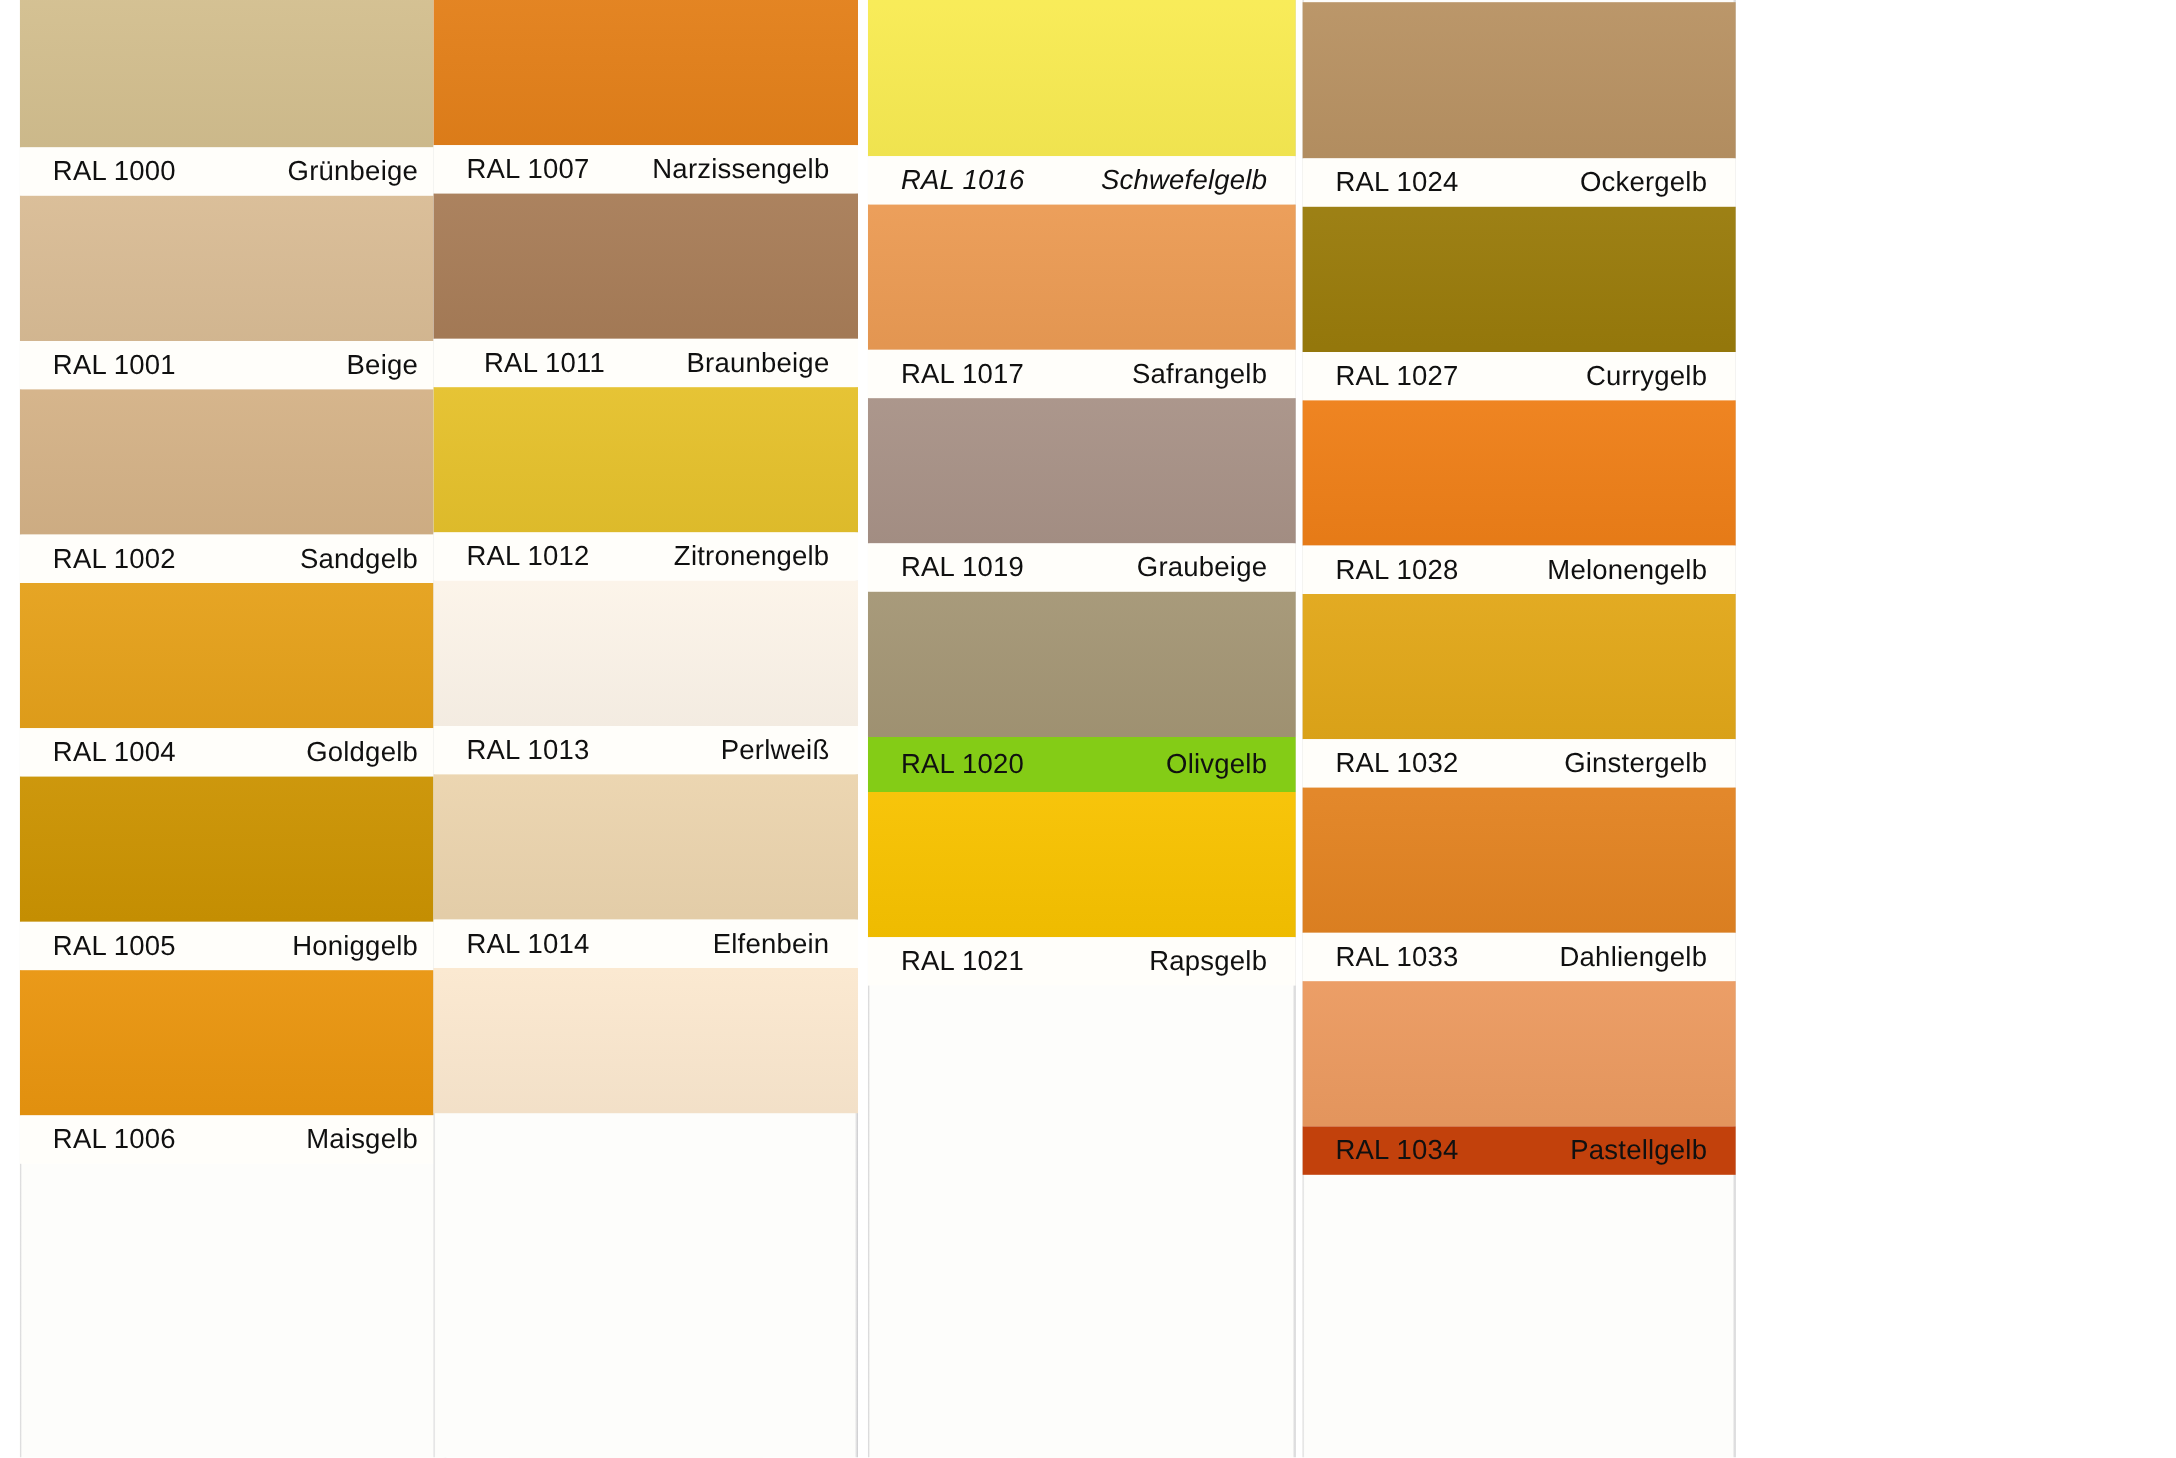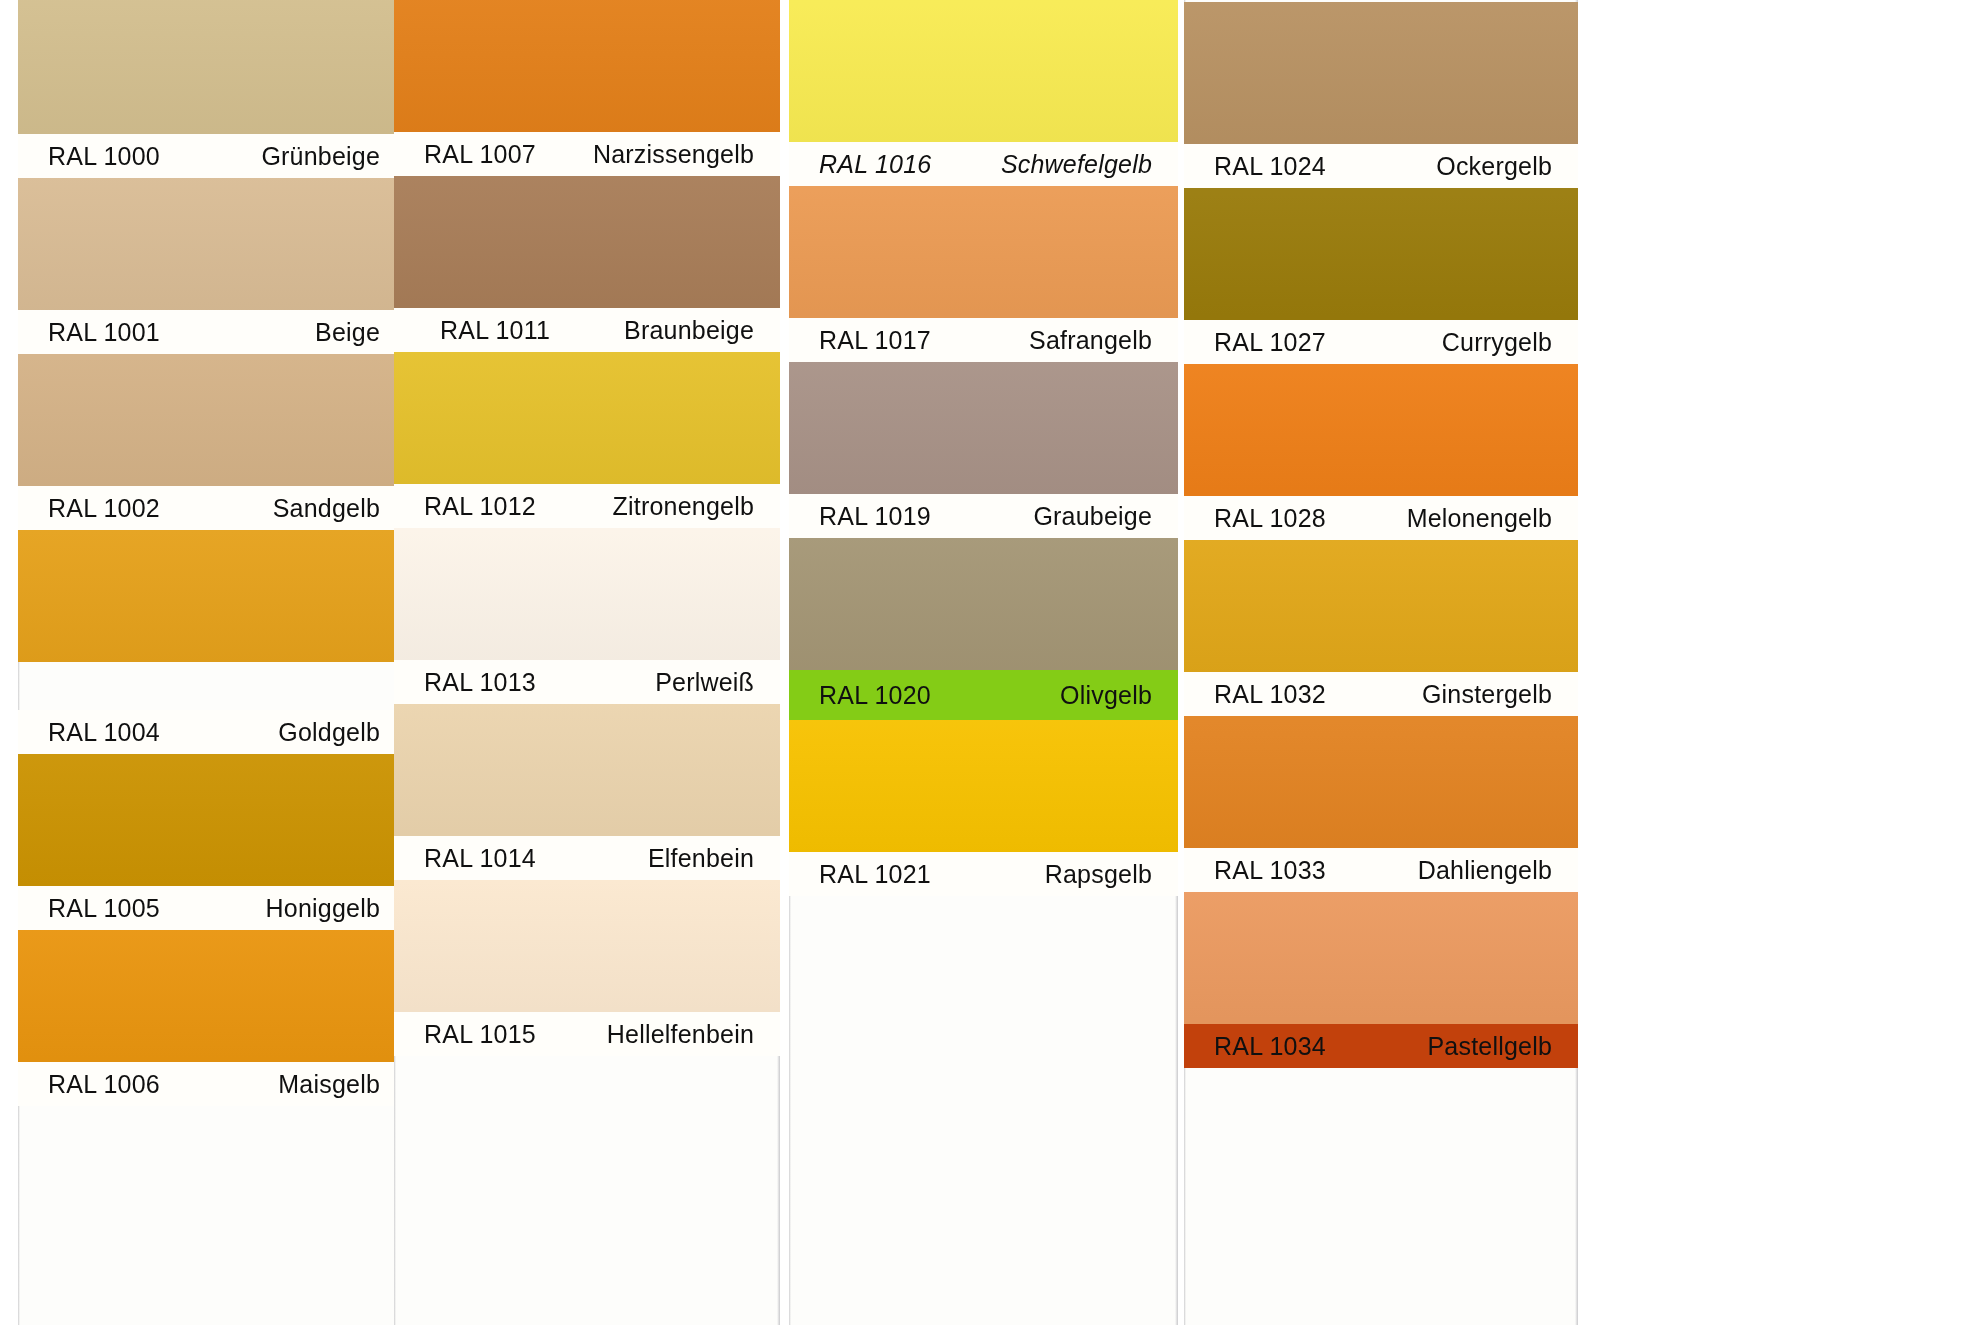--- a/index.html
+++ b/index.html
@@ -113,21 +113,21 @@
           </div>
           <div class="label-band" style="height: 44px; background: rgb(255, 254, 250); padding-left: 30px; padding-right: 26px;">
             <span class="ral-code" style="color: rgb(16, 16, 16);">RAL 1002</span>
             <span class="ral-name" style="color: rgb(16, 16, 16);">Sandgelb</span>
           </div>
         </div>
         <div class="swatch-row">
           <div class="chip" title="RAL 1004 Goldgelb" style="height: 132px; background: linear-gradient(rgba(255, 255, 255, 0.043), rgba(0, 0, 0, 0.035)) rgb(229, 161, 27);">
             <div class="chip-edge"></div>
           </div>
-          <div class="label-band" style="height: 44px; background: rgb(255, 254, 250); padding-left: 30px; padding-right: 26px; margin-top: 48px;">
+          <div class="label-band" style="height: 44px; background: rgb(255, 254, 250); padding-left: 30px; padding-right: 26px;">
             <span class="ral-code" style="color: rgb(16, 16, 16);">RAL 1004</span>
             <span class="ral-name" style="color: rgb(16, 16, 16);">Goldgelb</span>
           </div>
         </div>
         <div class="swatch-row">
           <div class="chip" title="RAL 1005 Honiggelb" style="height: 132px; background: linear-gradient(rgba(255, 255, 255, 0.043), rgba(0, 0, 0, 0.035)) rgb(203, 147, 2);">
             <div class="chip-edge"></div>
           </div>
           <div class="label-band" style="height: 44px; background: rgb(255, 254, 250); padding-left: 30px; padding-right: 26px;">
             <span class="ral-code" style="color: rgb(16, 16, 16);">RAL 1005</span>
@@ -191,24 +191,20 @@
           </div>
           <div class="label-band" style="height: 44px; background: rgb(255, 254, 250); padding-left: 30px; padding-right: 26px;">
             <span class="ral-code" style="color: rgb(16, 16, 16);">RAL 1014</span>
             <span class="ral-name" style="color: rgb(16, 16, 16);">Elfenbein</span>
           </div>
         </div>
         <div class="swatch-row">
           <div class="chip" title="RAL 1015 Hellelfenbein" style="height: 132px; background: linear-gradient(rgba(255, 255, 255, 0.043), rgba(0, 0, 0, 0.035)) rgb(251, 232, 207);">
             <div class="chip-edge"></div>
           </div>
-          <div class="label-band" style="height: 44px; background: rgb(255, 254, 250); padding-left: 30px; padding-right: 26px;">
-            <span class="ral-code" style="color: rgb(16, 16, 16);">RAL 1015</span>
-            <span class="ral-name" style="color: rgb(16, 16, 16);">Hellelfenbein</span>
-          </div>
         </div>
       </div>
     </div>
     <div class="column" style="left: 789px; width: 389px;">
       <div class="paper-edge-left"></div>
       <div class="paper-edge-right"></div>
       <div class="col-inner" style="top: 0px;">
         <div class="swatch-row">
           <div class="chip" title="RAL 1016 Schwefelgelb" style="height: 142px; background: linear-gradient(rgba(255, 255, 255, 0.043), rgba(0, 0, 0, 0.035)) rgb(248, 235, 82);">
             <div class="chip-edge"></div>

